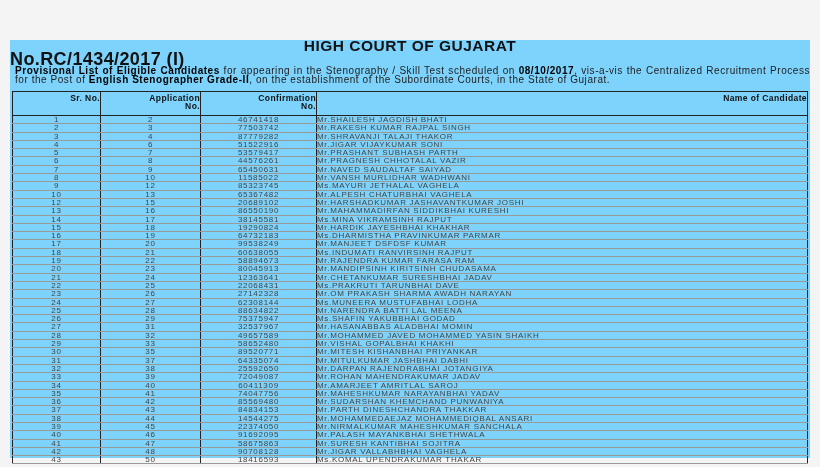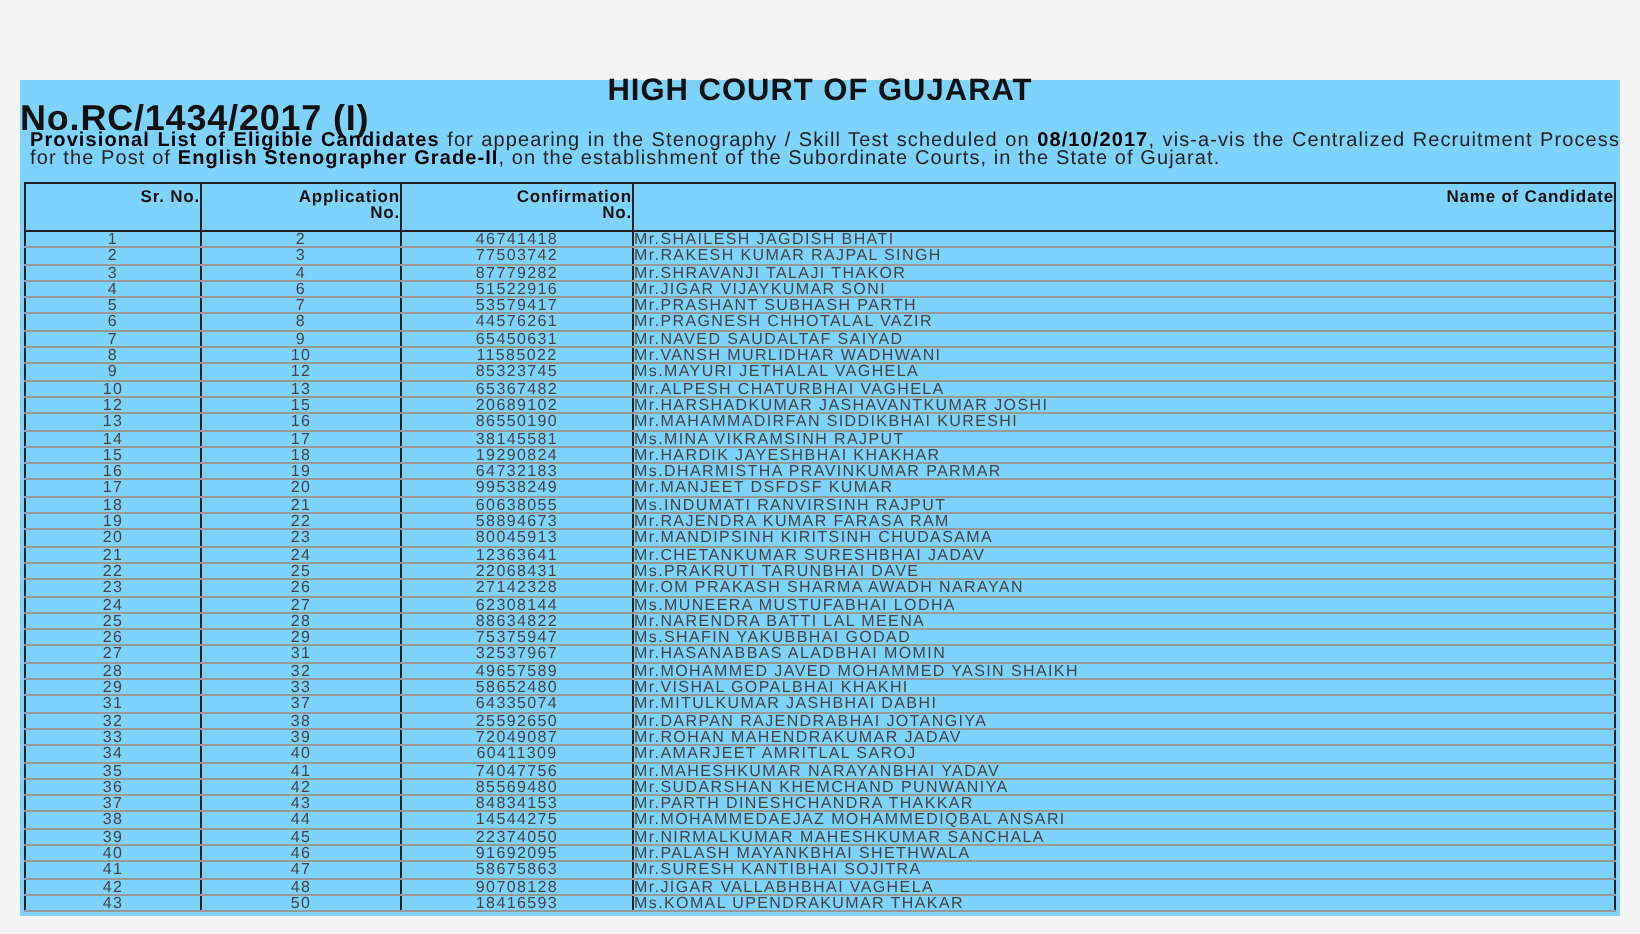--- a/index.html
+++ b/index.html
@@ -235,20 +235,26 @@
           <td class="c">49657589</td>
           <td class="n">Mr.MOHAMMED JAVED MOHAMMED YASIN SHAIKH</td>
         </tr>
         <tr>
           <td class="c">29</td>
           <td class="c">33</td>
           <td class="c">58652480</td>
           <td class="n">Mr.VISHAL GOPALBHAI KHAKHI</td>
         </tr>
         <tr>
+          <td class="c">30</td>
+          <td class="c">35</td>
+          <td class="c">89520771</td>
+          <td class="n">Mr.MITESH KISHANBHAI PRIYANKAR</td>
+        </tr>
+        <tr>
           <td class="c">31</td>
           <td class="c">37</td>
           <td class="c">64335074</td>
           <td class="n">Mr.MITULKUMAR JASHBHAI DABHI</td>
         </tr>
         <tr>
           <td class="c">32</td>
           <td class="c">38</td>
           <td class="c">25592650</td>
           <td class="n">Mr.DARPAN RAJENDRABHAI JOTANGIYA</td>

